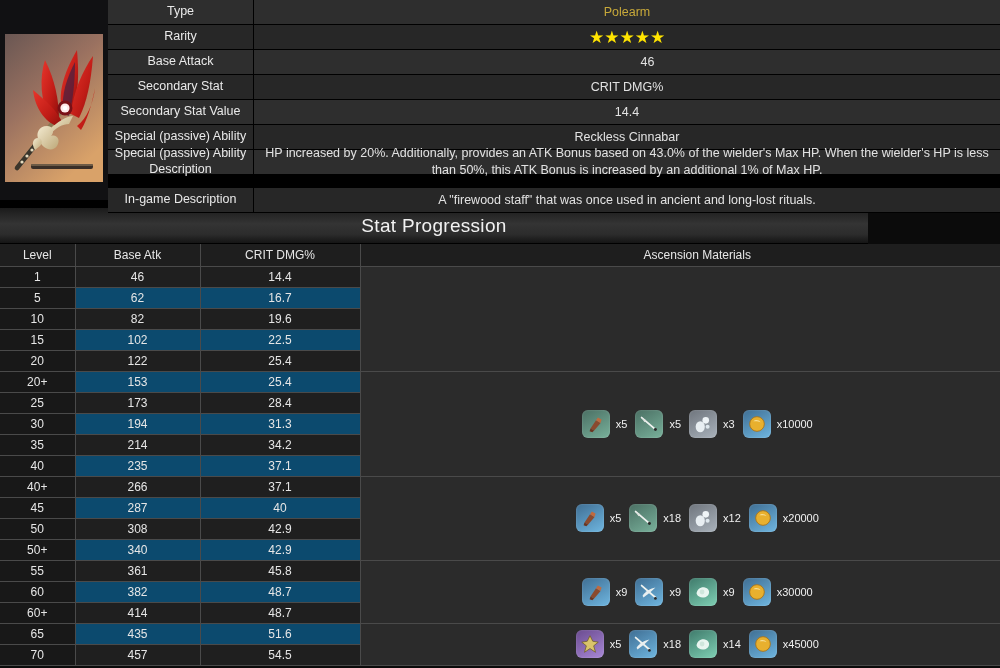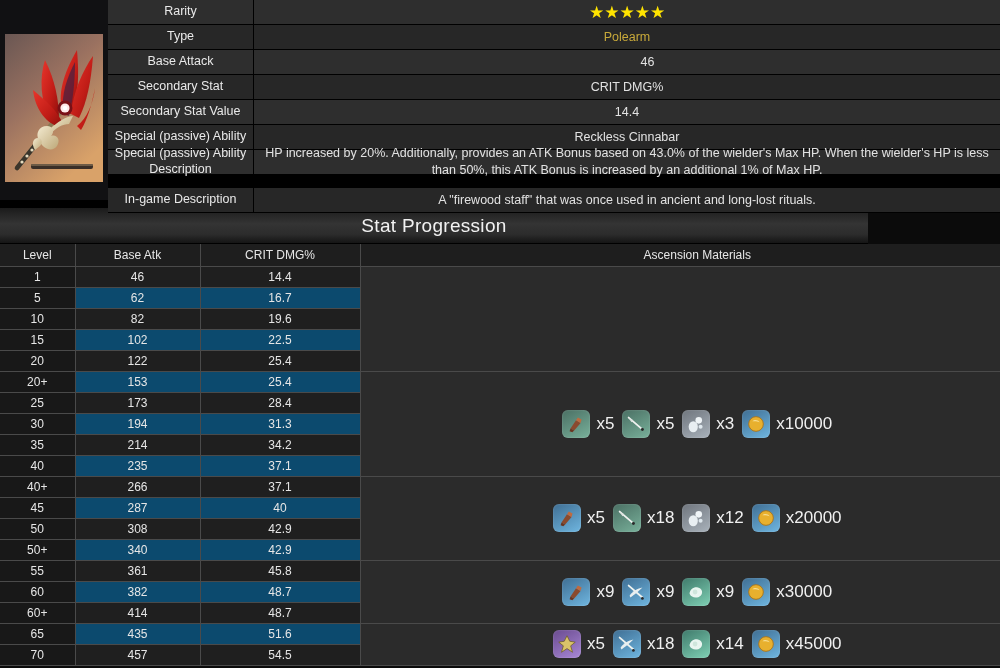--- a/index.html
+++ b/index.html
@@ -147,21 +147,21 @@
   }
   .mat { display: flex; align-items: center; gap: 6px; }
   .mat-icon {
     width: 28px; height: 28px;
     border-radius: 6px;
     position: relative;
     display: flex; align-items: center; justify-content: center;
     overflow: hidden;
     box-shadow: inset 0 0 2px rgba(255,255,255,0.25);
   }
-  .mat-count { font-size: 17px; color: #f0f0f0; }
+  .mat-count { font-size: 11px; color: #f0f0f0; }
 
   
   .tier-green  { background: linear-gradient(150deg,#4a6f63 0%, #79b19b 100%); }
   .tier-blue   { background: linear-gradient(150deg,#3f6e93 0%, #6fb6e0 100%); }
   .tier-gray   { background: linear-gradient(150deg,#6f757d 0%, #a9b2bb 100%); }
   .tier-purple { background: linear-gradient(150deg,#6a4b8f 0%, #a888d6 100%); }
   .tier-gold   { background: linear-gradient(150deg,#3f6e93 0%, #6fb6e0 100%); }
   .tier-teal   { background: linear-gradient(150deg,#3f7a6b 0%, #7fd0b4 100%); }
 </style>
 </head>
@@ -215,29 +215,29 @@
           <path d="M44 96 C52 88 62 82 68 82 L64 90 C58 90 50 94 46 100 Z" fill="url(#boneg)"></path>
           <path d="M30 116 C26 110 28 104 33 104 C37 104 38 109 35 112 Z" fill="url(#boneg)"></path>
 
           <rect x="26" y="130" width="62" height="5" rx="2" fill="#3a2f27"></rect>
           <rect x="26" y="130" width="62" height="2" rx="1" fill="#6d5b46"></rect>
         </svg>
       </div>
     </div>
 
     <div class="info-table" id="info-table">
+        <div class="info-row row-type">
+          <div class="info-label">Type</div>
+          <div class="info-value accent">Polearm</div>
+        </div>
         <div class="info-row row-rarity">
           <div class="info-label">Rarity</div>
           <div class="info-value">
             <span class="stars"><span class="star">★</span><span class="star">★</span><span class="star">★</span><span class="star">★</span><span class="star">★</span></span>
           </div>
-        </div>
-        <div class="info-row row-type">
-          <div class="info-label">Type</div>
-          <div class="info-value accent">Polearm</div>
         </div>
         <div class="info-row row-base">
           <div class="info-label">Base Attack</div>
           <div class="info-value">46</div>
         </div>
         <div class="info-row row-sec">
           <div class="info-label">Secondary Stat</div>
           <div class="info-value">CRIT DMG%</div>
         </div>
         <div class="info-row row-secv">

